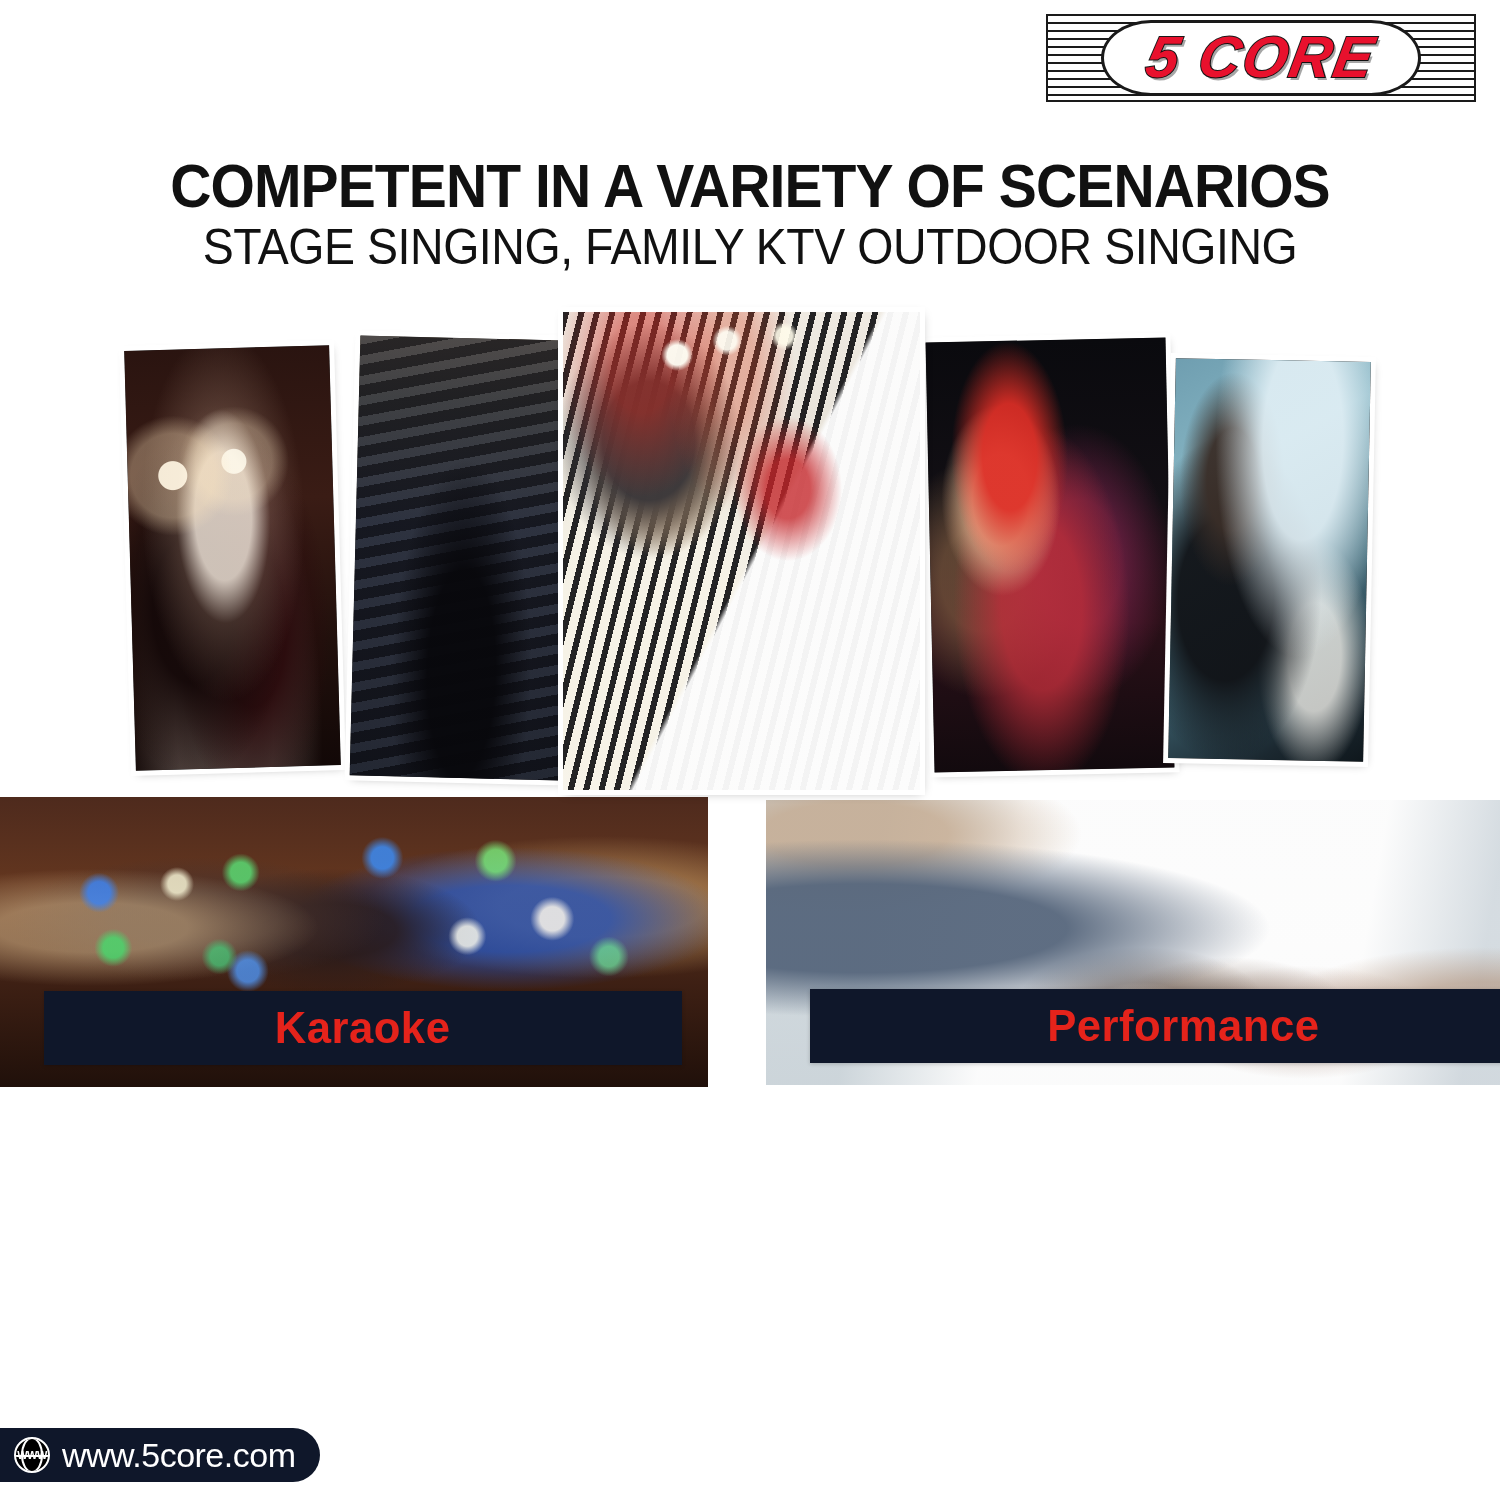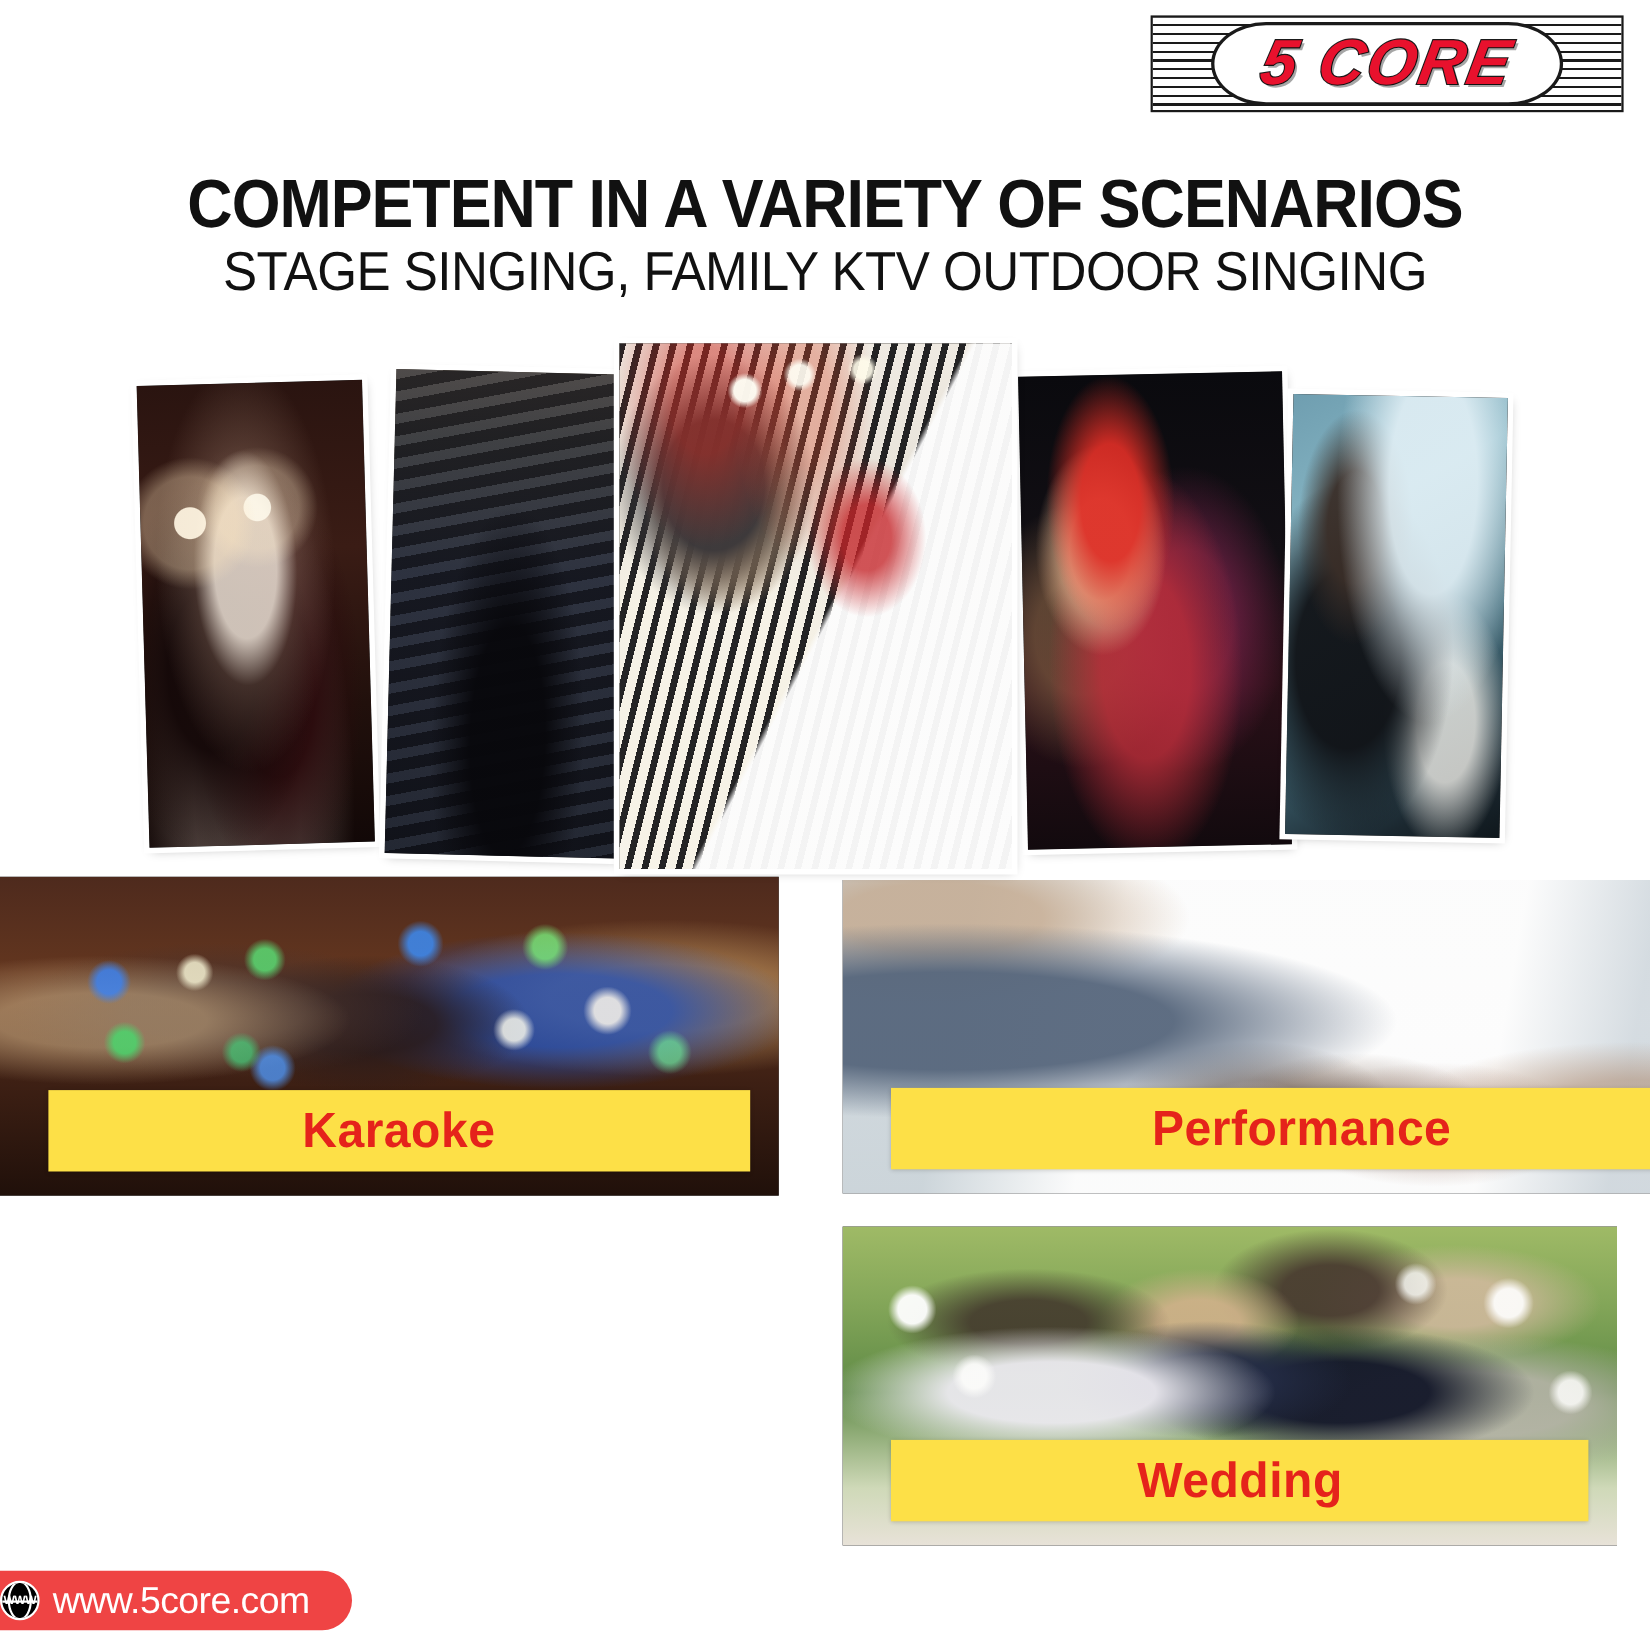--- a/index.html
+++ b/index.html
@@ -198,38 +198,39 @@
       radial-gradient(ellipse at 46% 30%, rgba(214,178,142,.85) 0 7%, transparent 17%),
       radial-gradient(ellipse at 64% 52%, rgba(18,22,40,.95) 0 13%, transparent 28%),
       radial-gradient(ellipse at 63% 20%, rgba(70,54,46,.9) 0 7%, transparent 17%),
       radial-gradient(ellipse at 80% 56%, rgba(182,180,168,.9) 0 13%, transparent 28%),
       radial-gradient(ellipse at 79% 24%, rgba(212,186,160,.85) 0 7%, transparent 17%),
       linear-gradient(180deg,#9fba66 0%,#86a85a 22%,#5f8a46 52%,#cfd9b8 82%,#e8e2d8 100%);
   }
 
   .cell-label{
     position:absolute; left:44px; right:26px; bottom:22px;
-    height:74px; background:#fde047;
+    height:74px; background:#0f172a;
     display:flex; align-items:center; justify-content:center;
     box-shadow:0 1px 4px rgba(0,0,0,.2);
   }
   .cell-label span{
     color:#e5231b;
     font-size:45px; font-weight:bold;
     letter-spacing:.5px;
     transform:scaleX(.97);
   }
 
   
   .footer{
     position:absolute; left:0; bottom:18px;
     height:54px; width:320px;
-    background:#ef4444;
+    background:#0f172a;
     border-radius:0 28px 28px 0;
     display:flex; align-items:center; gap:12px;
+    padding-left:14px;
   }
   .globe{
     width:36px; height:36px; border-radius:50%;
     border:2.5px solid #ffffff;
     position:relative; flex:0 0 auto; overflow:hidden;
     background:#000;
   }
   .globe:before{
     content:""; position:absolute; left:50%; top:-2px; bottom:-2px;
     width:18px; transform:translateX(-50%);
@@ -291,26 +292,20 @@
   </div>
 
   <div class="cell c-performance">
     <div class="ph ph-performance"></div>
     <div class="cell-label">
       <span>Performance</span>
     </div>
   </div>
 
 
-  <div class="cell c-wedding">
-    <div class="ph ph-wedding"></div>
-    <div class="cell-label">
-      <span>Wedding</span>
-    </div>
-  </div>
 
 </div>
 
 <div class="footer">
   <div class="globe">
       <em>WWW</em>
     </div>
   <div class="footer-url">www.5core.com</div>
 </div>
 

